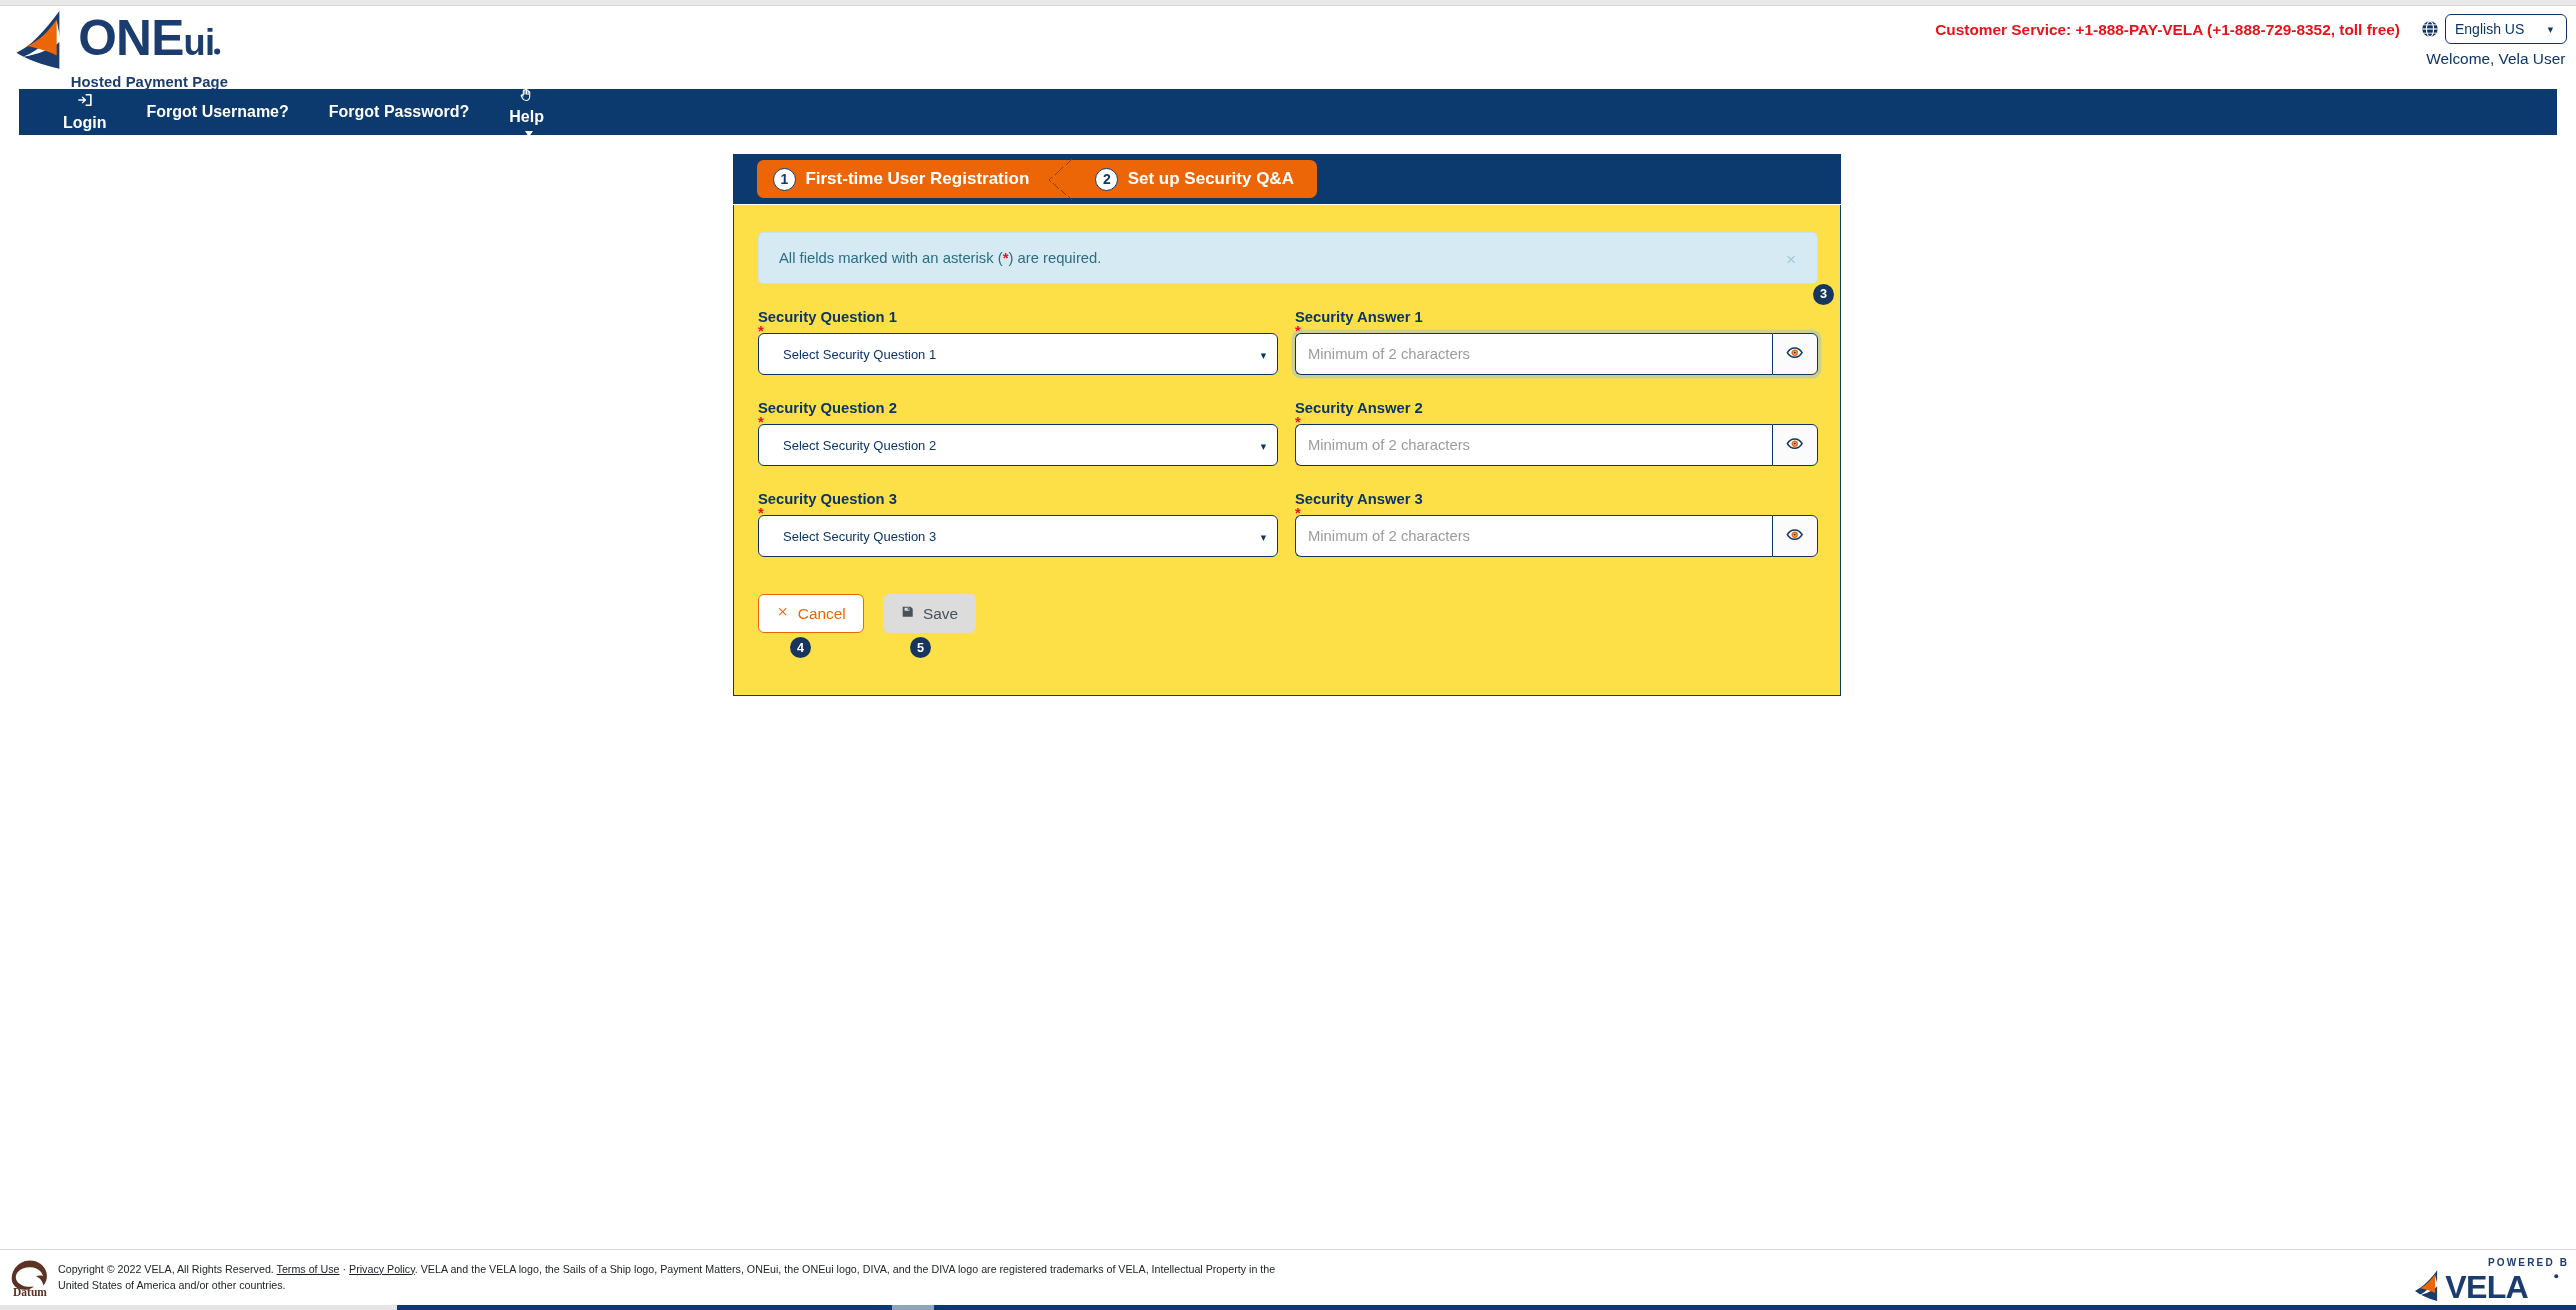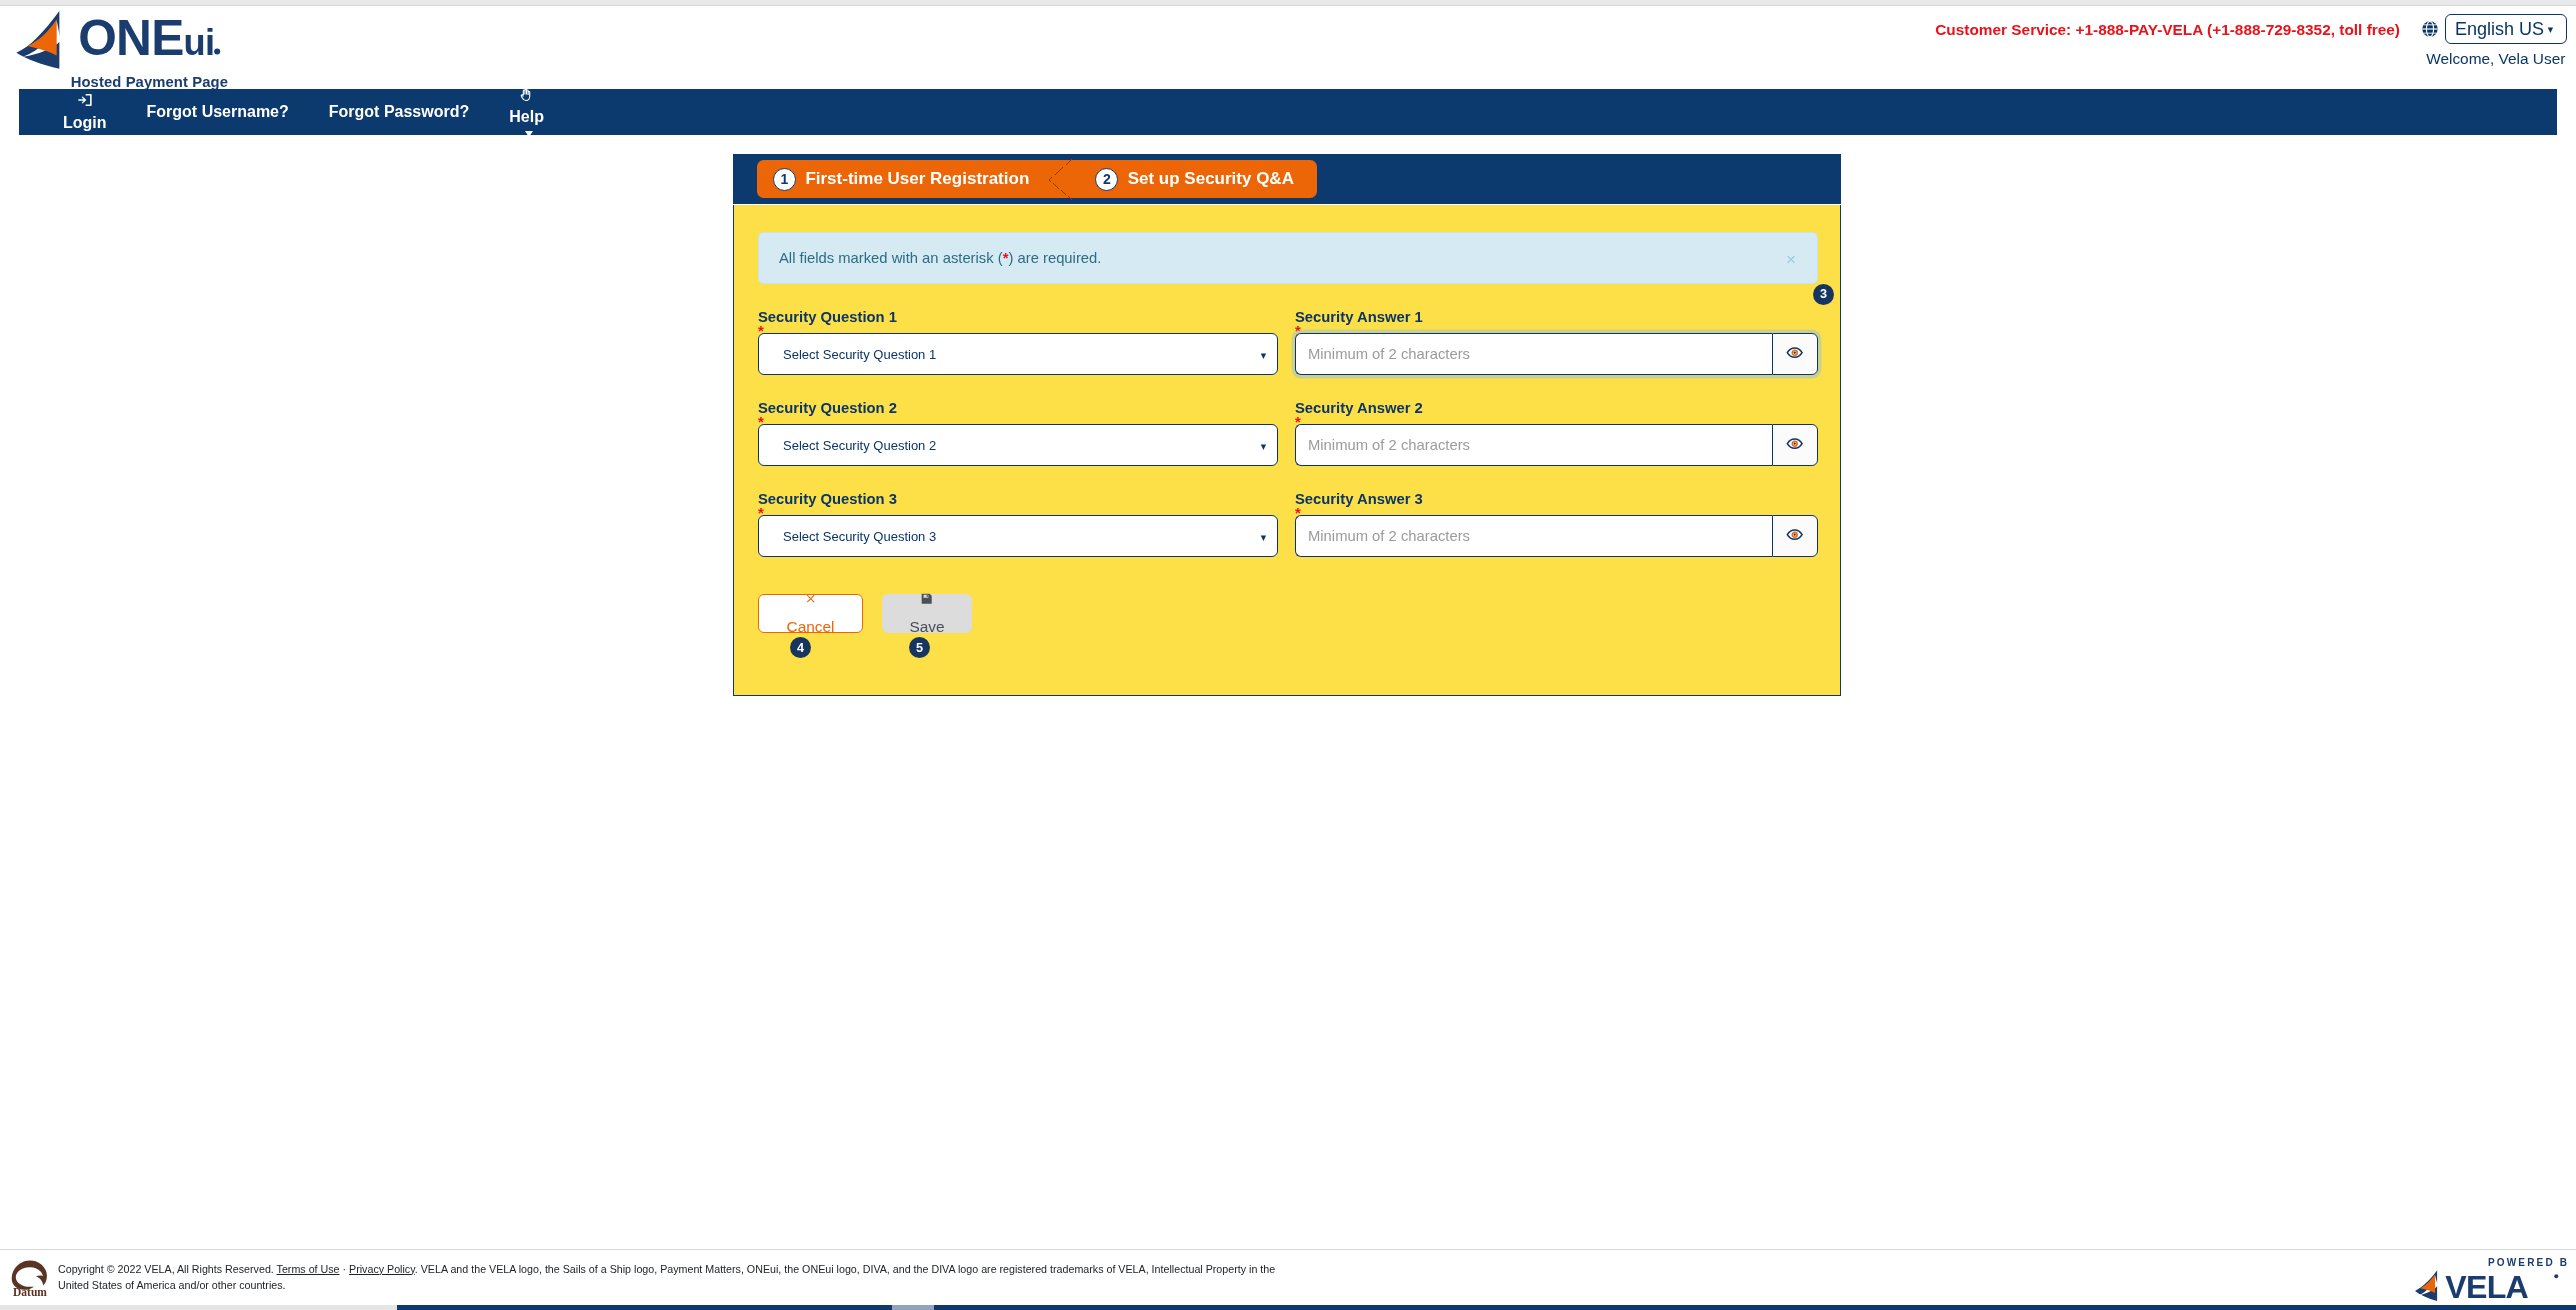--- a/index.html
+++ b/index.html
@@ -30,21 +30,21 @@
     position:absolute; right:176px; top:14.8px;
     font-size:15.4px; font-weight:700; color:#e8131a;
     white-space:nowrap; text-align:right;
   }
   .globe-icon { position:absolute; right:136px; top:13.4px; width:20px; height:20px; color:#0b3567; }
   .lang-select {
     position:absolute; right:9.4px; top:8px;
     width:122px; height:30px;
     border:0.7px solid #0b3567; border-radius:6px; background:#fff;
     font-family:"Liberation Sans", sans-serif;
-    font-size:18px; color:#0b3567;
+    font-size:14px; color:#0b3567;
     padding:0 6.7px 0 9.4px;
     appearance:none; -webkit-appearance:none;
     line-height:29px;
     cursor:pointer;
   }
   .lang-arrow { position:absolute; right:23px; top:17.4px; pointer-events:none; color:#0b3567; font-size:10.7px; }
   .welcome {
     position:absolute; right:10.7px; top:44px;
     font-size:15.4px; color:#0b3567; font-weight:400; white-space:nowrap;
   }
@@ -187,21 +187,21 @@
     display:flex; align-items:center; justify-content:center;
   }
 
   
   .actions { position:absolute; left:24px; top:389px; display:flex; gap:19px; align-items:flex-start; }
   .btn {
     height:39px; border-radius:6px;
     font-family:"Liberation Sans", sans-serif;
     font-size:15.4px; font-weight:400;
     display:inline-flex; align-items:center; justify-content:center; gap:8px;
-    cursor:pointer; padding:0 17.4px;flex-direction:column;
+    cursor:pointer; padding:0 17.4px;
   }
   .btn-cancel { background:#ffffff; border:1.3px solid #ec6608; color:#ec6608; min-width:105px; }
   .btn-save   { background:#dcdcdc; border:0.7px solid #dcdcdc; color:#495057; min-width:90px; cursor:default; }
 
   
   .footer-rule { position:absolute; left:0; top:1249px; width:2576px; height:0.7px; background:#d8d8d8; }
   .footer { position:absolute; left:0; top:1250px; width:2576px; height:60px; background:#ffffff; }
   .datum-logo { position:absolute; left:9.4px; top:6.7px; width:42px; height:42px; }
   .footer-text {
     position:absolute; left:58px; top:10.7px; width:1221px;

